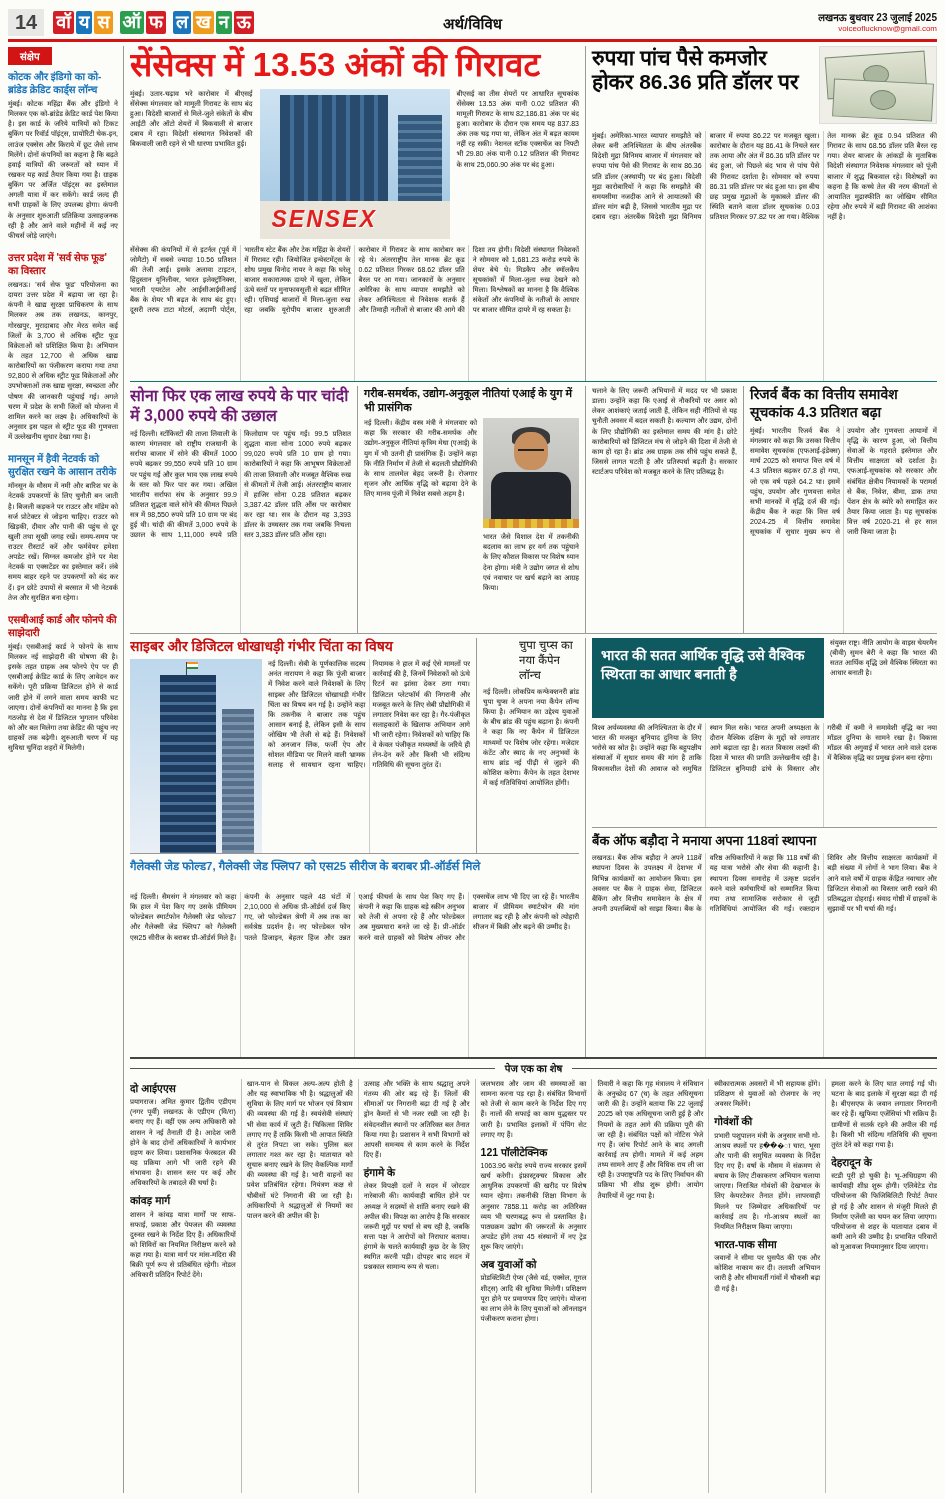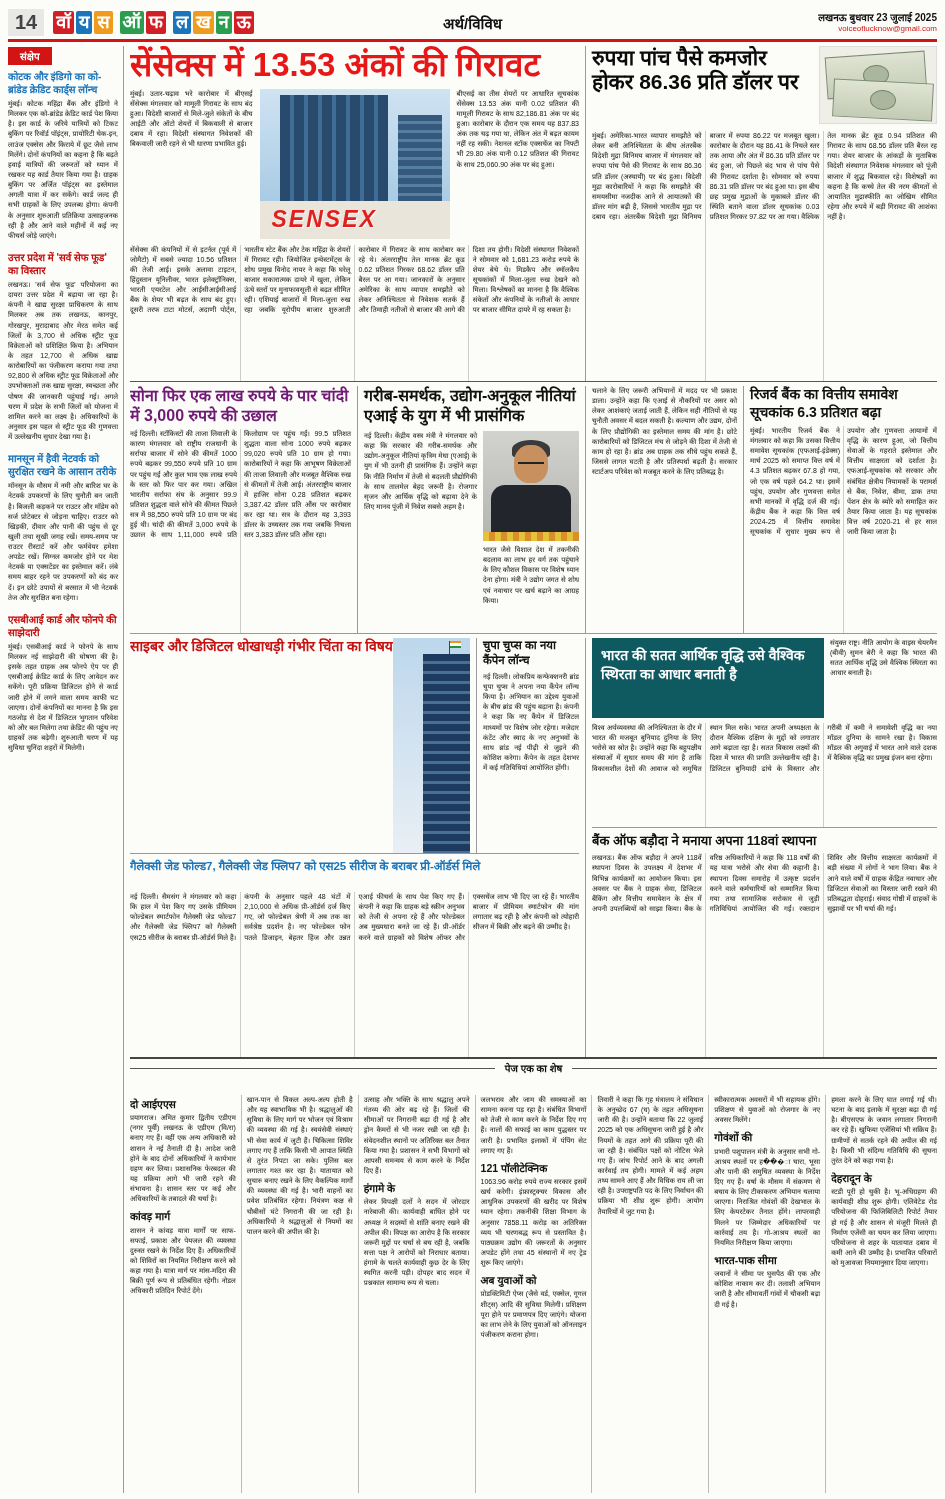--- a/index.html
+++ b/index.html
@@ -62,21 +62,21 @@
   .bill .oval{position:absolute;left:50%;top:50%;transform:translate(-50%,-50%);width:26px;height:20px;
       border-radius:50%;background:#aab69e;border:1px solid #76856e;}
   .rupee-body{margin-top:5px;flex:1;overflow:hidden;}
 
   
   .band2{display:flex;flex:0 0 252px;border-bottom:1px solid #999;overflow:hidden;padding-top:4px;}
   .gold{flex:0 0 228px;border-right:1px solid #999;padding-right:6px;display:flex;flex-direction:column;overflow:hidden;}
   .gold-title{font-size:16px;font-weight:bold;color:#701a75;line-height:1.22;margin-bottom:4px;}
   .gold .body{flex:1;overflow:hidden;}
   .ministry{flex:0 0 228px;border-right:1px solid #999;padding:0 6px;display:flex;flex-direction:column;overflow:hidden;}
-  .ministry-title{font-size:16px;font-weight:bold;line-height:1.28;margin-bottom:4px;}
+  .ministry-title{font-size:11px;font-weight:bold;line-height:1.28;margin-bottom:4px;}
   .ministry-row{display:flex;gap:6px;flex:1;overflow:hidden;}
   .ministry-row>.body{flex:1;}
   .ministry-colB{flex:0 0 96px;display:flex;flex-direction:column;gap:4px;overflow:hidden;}
   .img-minister{flex:0 0 110px;position:relative;background:linear-gradient(#d2d2cf,#b3b3b0);overflow:hidden;}
   .m-hair{position:absolute;left:50%;top:9px;transform:translateX(-50%);width:38px;height:18px;background:#3a3a3a;border-radius:50% 50% 20% 20%;}
   .m-head{position:absolute;left:50%;top:14px;transform:translateX(-50%);width:34px;height:38px;background:#c9905f;border-radius:45% 45% 42% 42%;}
   .m-specs{position:absolute;left:50%;top:31px;transform:translateX(-50%);width:26px;height:5px;border-top:2px solid #222;}
   .m-suit{position:absolute;left:50%;bottom:8px;transform:translateX(-50%);width:80px;height:48px;background:#22252c;border-radius:14px 14px 0 0;}
   .m-shirt{position:absolute;left:50%;bottom:30px;transform:translateX(-50%);width:16px;height:24px;background:#eee;
       clip-path:polygon(0 0,100% 0,50% 100%);}
@@ -84,55 +84,55 @@
       background:repeating-linear-gradient(90deg,#e6c23a 0 6px,#d98f2b 6px 12px);}
   .ministry-cont{flex:0 0 158px;border-right:1px solid #999;padding:0 6px;overflow:hidden;}
   .rbi{flex:1;padding-left:6px;display:flex;flex-direction:column;overflow:hidden;}
   .rbi-title{font-size:14px;font-weight:bold;line-height:1.28;margin-bottom:4px;}
   .rbi .body{flex:1;overflow:hidden;}
 
   
   .band3{display:flex;flex:1;overflow:hidden;padding-top:4px;}
   .b3-left{flex:0 0 456px;border-right:1px solid #999;padding-right:6px;display:flex;flex-direction:column;overflow:hidden;}
   .cyber-chupa{display:flex;flex:0 0 216px;border-bottom:1px solid #999;overflow:hidden;}
-  .cyber{flex:1;border-right:1px solid #999;padding-right:6px;display:flex;overflow:hidden;}
+  .cyber{flex:1;border-right:1px solid #999;padding-right:6px;display:flex;flex-direction:column;overflow:hidden;}
   .cyber-title{font-size:14px;font-weight:bold;color:#c41111;line-height:1.22;margin-bottom:4px;}
   .cyber-row{display:flex;gap:6px;flex:1;overflow:hidden;}
   .img-cyber{flex:0 0 132px;position:relative;background:linear-gradient(#bdd7ec,#e9eff5);overflow:hidden;}
   .c-tower{position:absolute;left:30px;top:16px;width:56px;bottom:0;
       background:repeating-linear-gradient(#1d3a5f 0 7px,#4a6f96 7px 10px);}
   .c-tower2{position:absolute;right:8px;top:50px;width:32px;bottom:0;
       background:repeating-linear-gradient(#56708c 0 5px,#7f95ad 5px 8px);}
   .c-pole{position:absolute;left:56px;top:3px;width:1px;height:14px;background:#444;}
   .c-flag{position:absolute;left:57px;top:3px;width:11px;height:7px;
       background:linear-gradient(#f5921e 33%,#fff 33% 66%,#2a8f3c 66%);}
   .cyber-row>.body{flex:1;}
   .chupa{flex:0 0 102px;padding-left:6px;display:flex;flex-direction:column;overflow:hidden;}
-  .chupa-title{font-size:11.5px;font-weight:bold;line-height:1.3;margin-bottom:4px;}
+  .chupa-title{font-size:11.5px;font-weight:normal;line-height:1.3;margin-bottom:4px;margin-left:36px;}
   .chupa .body{flex:1;overflow:hidden;}
   .galaxy{padding-top:5px;flex:1;display:flex;flex-direction:column;overflow:hidden;}
   .galaxy-title{font-size:11.5px;font-weight:bold;color:#1b75bb;line-height:1.3;margin-bottom:18px;}
   .galaxy .body{flex:1;overflow:hidden;}
 
   .b3-right{flex:1;padding-left:6px;display:flex;flex-direction:column;overflow:hidden;}
   .growth{flex:0 0 190px;border-bottom:1px solid #999;display:flex;flex-direction:column;overflow:hidden;}
   .growth-top{display:flex;gap:6px;flex:0 0 80px;}
   .growth-titlebox{flex:0 0 232px;background:#0e5a60;color:#fff;font-size:14px;font-weight:bold;line-height:1.35;padding:8px 9px;}
   .growth-top>.body{flex:1;}
   .growth-bodyblock{margin-top:5px;flex:1;overflow:hidden;}
   .bob{flex:1;padding-top:5px;display:flex;flex-direction:column;overflow:hidden;}
   .bob-title{font-size:13px;font-weight:bold;line-height:1.25;margin-bottom:4px;}
   .bob .body{flex:1;overflow:hidden;}
 
   
   .bottom{flex:0 0 436px;border-top:2px solid #444;display:flex;flex-direction:column;overflow:hidden;}
   .bottom-header{display:flex;align-items:center;gap:10px;margin:2px 0 4px;}
   .bottom-header:before,.bottom-header:after{content:"";flex:1;border-top:1px solid #555;}
   .bottom-header span{font-size:10px;font-weight:bold;}
-  .bottom-cols{display:flex;flex:1;overflow:hidden;margin-top:16px;}
+  .bottom-cols{display:flex;flex:1;overflow:hidden;}
   .bcol{flex:1;padding:0 5px;border-right:1px solid #bbb;overflow:hidden;}
   .bcol:first-child{padding-left:0}
   .bcol:last-child{border-right:none;padding-right:0}
   .seg{margin-bottom:6px;}
   .seg-title{font-size:10.5px;font-weight:bold;margin:3px 0 2px;line-height:1.25;}
   .seg-title:empty{display:none;}
 </style>
 </head>
 <body>
 
@@ -228,21 +228,21 @@
                 <div class="m-flowers"></div>
               </figure>
               <div class="body">भारत जैसे विशाल देश में तकनीकी बदलाव का लाभ हर वर्ग तक पहुंचाने के लिए कौशल विकास पर विशेष ध्यान देना होगा। मंत्री ने उद्योग जगत से शोध एवं नवाचार पर खर्च बढ़ाने का आग्रह किया।</div>
             </div>
           </div>
         </article>
 
         <div class="ministry-cont body">चलाने के लिए जरूरी अभियानों में मदद पर भी प्रकाश डाला। उन्होंने कहा कि एआई से नौकरियों पर असर को लेकर आशंकाएं जताई जाती हैं, लेकिन सही नीतियों से यह चुनौती अवसर में बदल सकती है। कल्याण और उद्यम, दोनों के लिए प्रौद्योगिकी का इस्तेमाल समय की मांग है। छोटे कारोबारियों को डिजिटल मंच से जोड़ने की दिशा में तेजी से काम हो रहा है। ब्रांड अब ग्राहक तक सीधे पहुंच सकते हैं, जिससे लागत घटती है और प्रतिस्पर्धा बढ़ती है। सरकार स्टार्टअप परिवेश को मजबूत करने के लिए प्रतिबद्ध है।</div>
 
         <article class="rbi">
-          <h2 class="rbi-title">रिजर्व बैंक का वित्तीय समावेश सूचकांक 6.3 प्रतिशत बढ़ा</h2>
+          <h2 class="rbi-title">रिजर्व बैंक का वित्तीय समावेश सूचकांक 4.3 प्रतिशत बढ़ा</h2>
           <div class="body cols2">मुंबई। भारतीय रिजर्व बैंक ने मंगलवार को कहा कि उसका वित्तीय समावेश सूचकांक (एफआई-इंडेक्स) मार्च 2025 को समाप्त वित्त वर्ष में 4.3 प्रतिशत बढ़कर 67.8 हो गया, जो एक वर्ष पहले 64.2 था। इसमें पहुंच, उपयोग और गुणवत्ता समेत सभी मानकों में वृद्धि दर्ज की गई। केंद्रीय बैंक ने कहा कि वित्त वर्ष 2024-25 में वित्तीय समावेश सूचकांक में सुधार मुख्य रूप से उपयोग और गुणवत्ता आयामों में वृद्धि के कारण हुआ, जो वित्तीय सेवाओं के गहराते इस्तेमाल और वित्तीय साक्षरता को दर्शाता है। एफआई-सूचकांक को सरकार और संबंधित क्षेत्रीय नियामकों के परामर्श से बैंक, निवेश, बीमा, डाक तथा पेंशन क्षेत्र के ब्योरे को समाहित कर तैयार किया जाता है। यह सूचकांक वित्त वर्ष 2020-21 से हर साल जारी किया जाता है।</div>
         </article>
       </div>
 
       <div class="band3">
         <div class="b3-left">
           <div class="cyber-chupa">
             <article class="cyber">
               <h2 class="cyber-title">साइबर और डिजिटल धोखाधड़ी गंभीर चिंता का विषय</h2>
               <div class="cyber-row">

